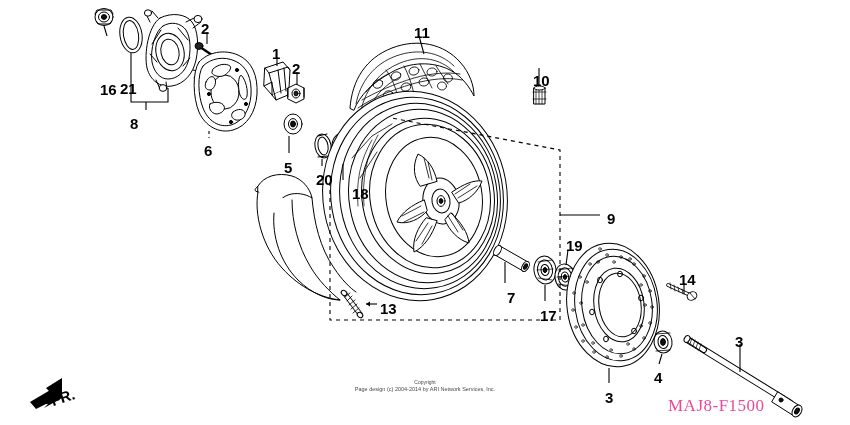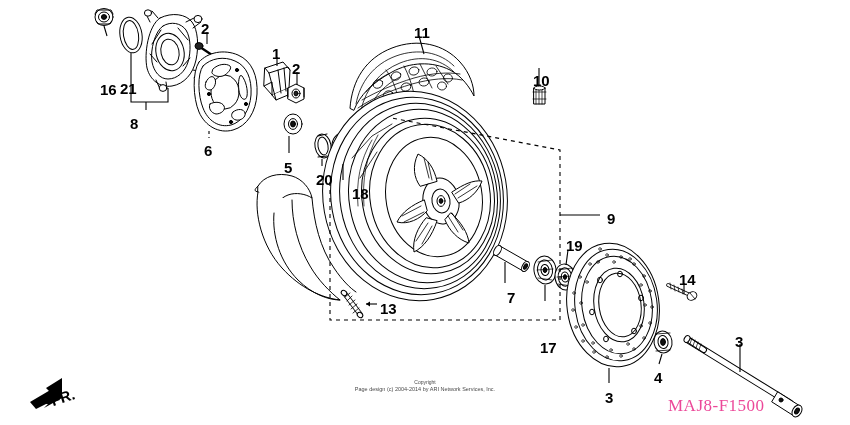--- a/index.html
+++ b/index.html
@@ -410,21 +410,21 @@
       <div class="callout" style="left: 507px; top: 290px;">7</div>
       <div class="callout" style="left: 130px; top: 116px;">8</div>
       <div class="callout" style="left: 607px; top: 211px;">9</div>
       <div class="callout" style="left: 533px; top: 73px;">10</div>
       <div class="callout" style="left: 414px; top: 25px;">11</div>
       <div class="callout" style="left: 380px; top: 301px;">13</div>
       <div class="callout" style="left: 605px; top: 390px;">3</div>
       <div class="callout" style="left: 679px; top: 272px;">14</div>
       <div class="callout" style="left: 201px; top: 21px;">2</div>
       <div class="callout" style="left: 100px; top: 42px; margin-top: 40px;">16</div>
-      <div class="callout" style="left: 540px; top: 308px; margin-top: 32px;">17</div>
+      <div class="callout" style="left: 540px; top: 308px;">17</div>
       <div class="callout" style="left: 330px; top: 186px; margin-left: 22px;">18</div>
       <div class="callout" style="left: 566px; top: 238px;">19</div>
       <div class="callout" style="left: 316px; top: 172px;">20</div>
       <div class="callout" style="left: 120px; top: 73px; margin-top: 8px;">21</div>
     </div>
 
   <div class="frlabel" style="left:54px;top:392px;">FR.</div>
 
   <div class="partno" style="left:668px;top:396px;">MAJ8-F1500</div>
 

